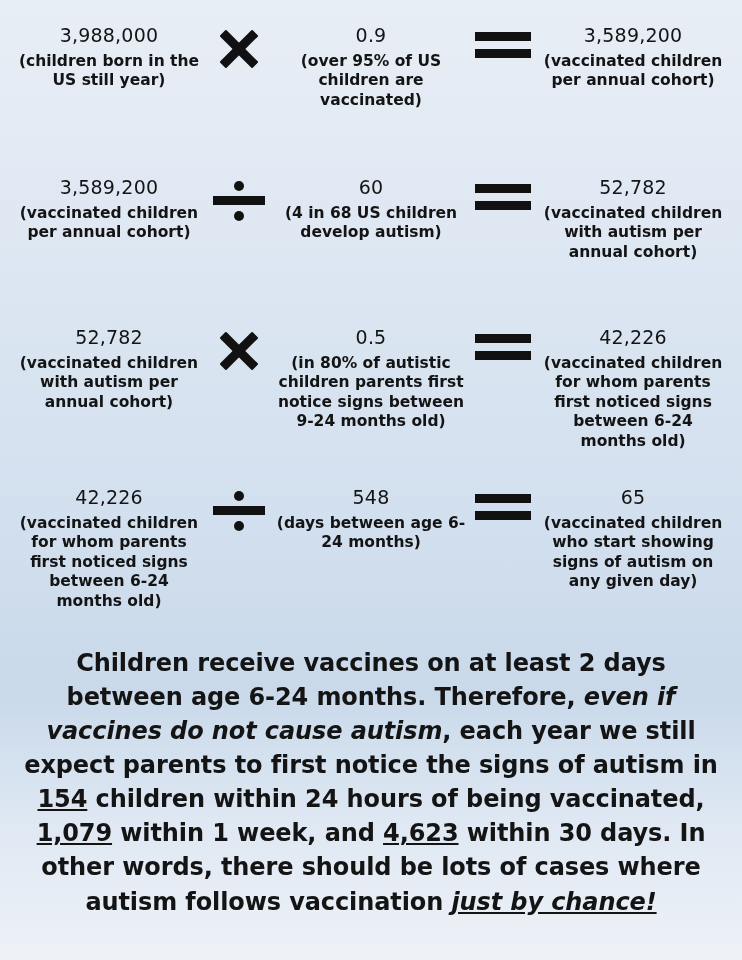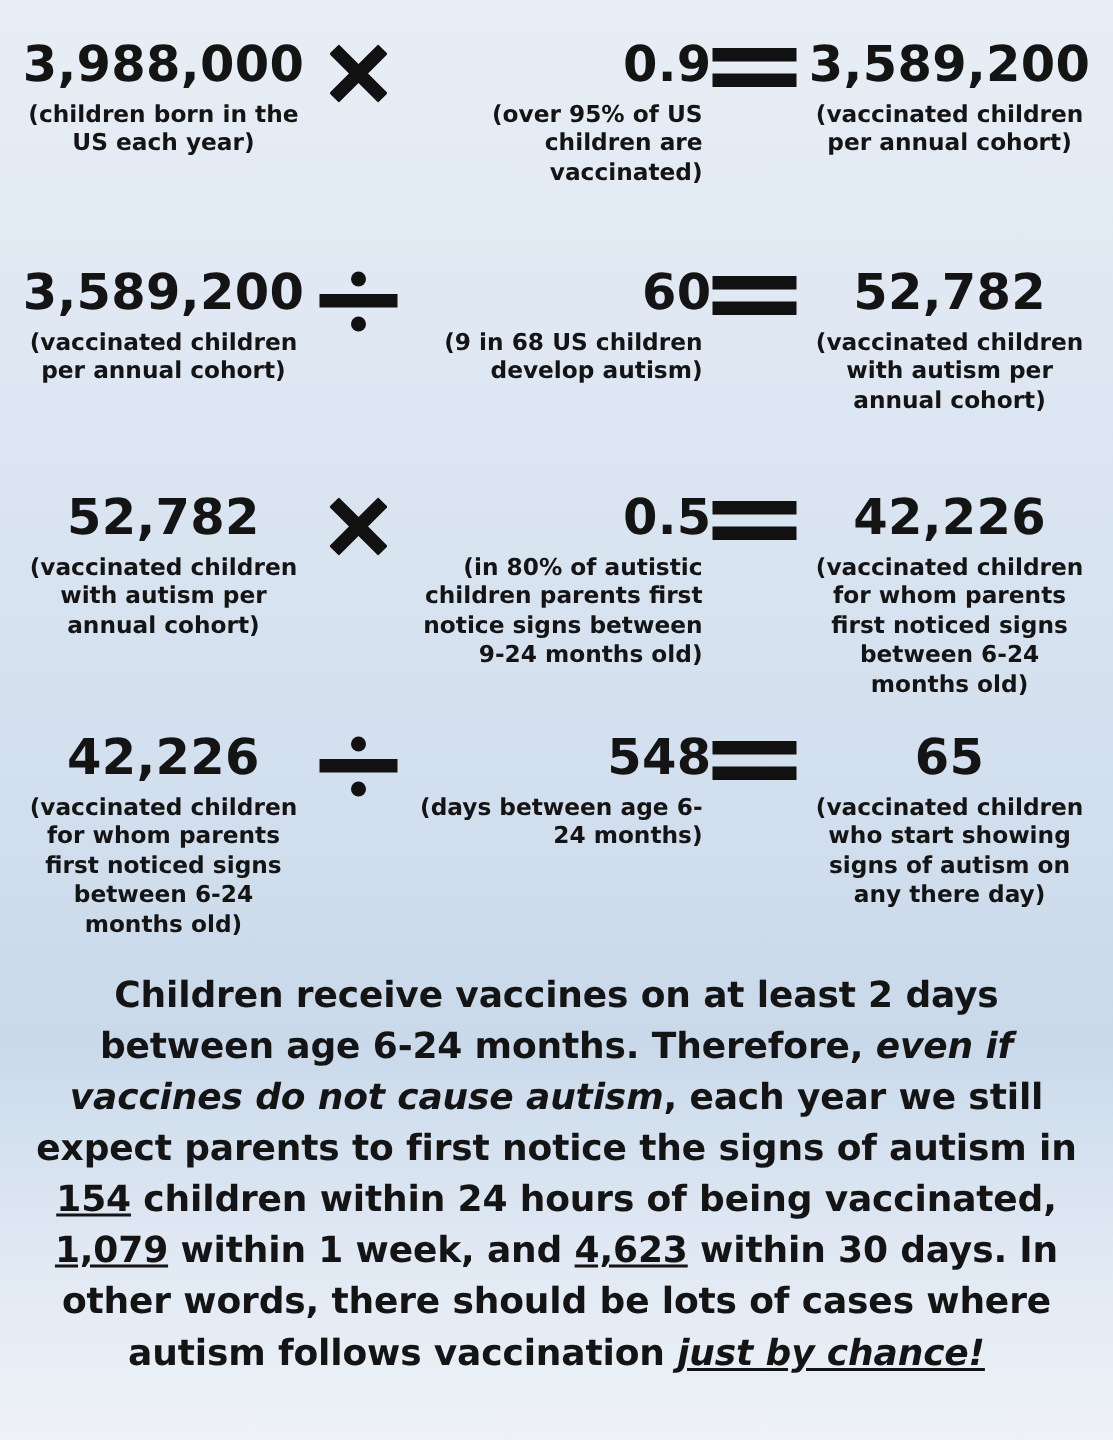--- a/index.html
+++ b/index.html
@@ -34,26 +34,26 @@
   .eq-row.r2 { height: 150px; }
   .eq-row.r3 { height: 160px; }
   .eq-row.r4 { height: 160px; }
 
   .term {
     width: 215px;
     text-align: center;
     padding-top: 12px;
   }
   .term.left { width: 210px; }
-  .term.mid  { width: 215px; text-align: right; }
+  .term.mid  { width: 215px; }
   .term.right{ width: 210px; }
 
   .num {
-    font-size: 33px;
-    font-weight: bold;
+    font-size: 19px;
+    font-weight: normal;
     letter-spacing: 0.2px;
     line-height: 1.05;
     margin-bottom: 6px;
   }
   .desc {
     font-size: 15.5px;
     font-weight: bold;
     line-height: 1.26;
     padding: 0 6px;
   }
@@ -139,21 +139,21 @@
 </head>
 <body>
 
 <div class="sheet">
 
   <div class="rows">
 
     <div class="eq-row r1">
       <div class="term left">
         <div class="num">3,988,000</div>
-        <div class="desc">(children born in the US each year)</div>
+        <div class="desc">(children born in the US still year)</div>
       </div>
       <div class="op">
         <div class="op-mult"></div>
       </div>
       <div class="term mid">
         <div class="num">0.9</div>
         <div class="desc">(over 95% of US children are vaccinated)</div>
       </div>
       <div class="op">
         <div class="op-eq">
@@ -174,21 +174,21 @@
       </div>
       <div class="op">
         <div class="op-div">
           <span class="dot top"></span>
             <span class="bar"></span>
             <span class="dot bot"></span>
         </div>
       </div>
       <div class="term mid">
         <div class="num">60</div>
-        <div class="desc">(9 in 68 US children develop autism)</div>
+        <div class="desc">(4 in 68 US children develop autism)</div>
       </div>
       <div class="op">
         <div class="op-eq">
           <span class="bar top"></span>
             <span class="bar bot"></span>
         </div>
       </div>
       <div class="term right">
         <div class="num">52,782</div>
         <div class="desc">(vaccinated children with autism per annual cohort)</div>
@@ -236,21 +236,21 @@
         <div class="desc">(days between age 6-24 months)</div>
       </div>
       <div class="op">
         <div class="op-eq">
           <span class="bar top"></span>
             <span class="bar bot"></span>
         </div>
       </div>
       <div class="term right">
         <div class="num">65</div>
-        <div class="desc">(vaccinated children who start showing signs of autism on any there day)</div>
+        <div class="desc">(vaccinated children who start showing signs of autism on any given day)</div>
       </div>
     </div>
 
   </div>
 
   <div class="conclusion">
     <span>Children receive vaccines on at least 2 days between age 6-24 months. Therefore, </span><span class="ital">even if vaccines do not cause autism</span><span>, each year we still expect parents to first notice the signs of autism in </span><span class="uline">154</span><span> children within 24 hours of being vaccinated, </span><span class="uline">1,079</span><span> within 1 week, and </span><span class="uline">4,623</span><span> within 30 days. In other words, there should be lots of cases where autism follows vaccination </span><span class="ital-uline">just by chance!</span>
   </div>
 
 </div>

